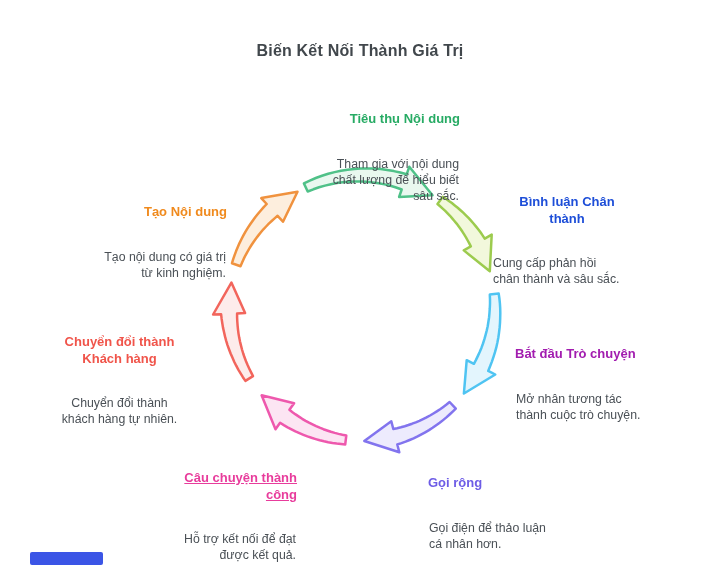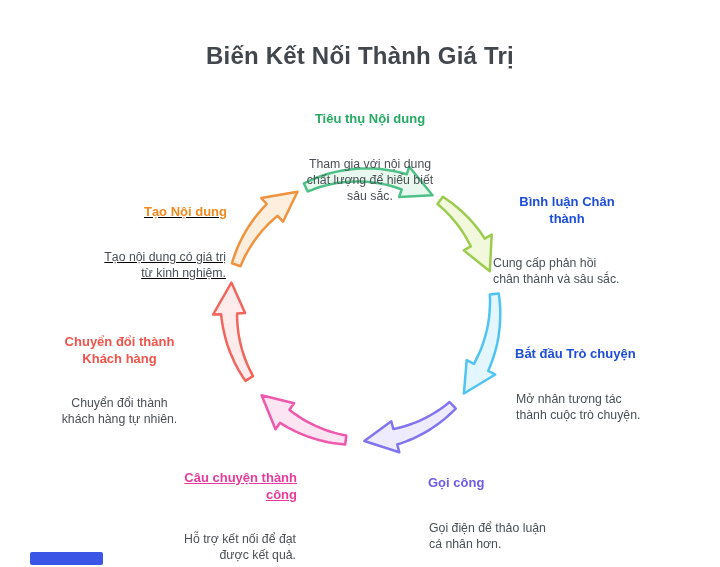--- a/index.html
+++ b/index.html
@@ -2,33 +2,33 @@
 <html><head>
 <meta charset="utf-8">
 <style>
   html,body{margin:0;padding:0;background:#ffffff;}
   #canvas{
     position:relative;width:720px;height:567px;background:#ffffff;overflow:hidden;
     font-family:"Liberation Sans","DejaVu Sans",sans-serif;
   }
   #diagram-title{
     position:absolute;top:42px;left:0;width:720px;margin:0;
-    text-align:center;font-size:24px;font-weight:bold;color:#41474c;letter-spacing:.2px;
+    text-align:center;font-size:16px;font-weight:bold;color:#41474c;letter-spacing:.2px;
   }
   #arrow-svg{position:absolute;left:0;top:0;pointer-events:none;}
   .node{position:absolute;white-space:pre-line;}
   .node-title{font-size:13px;font-weight:bold;line-height:1.28;margin:0 0 10px 0;}
   .node-desc{font-size:12.3px;line-height:1.3;color:#4a5056;margin:1px;}
-  #node-0{left:280px;top:93px;width:180px;text-align:center;}
+  #node-0{left:280px;top:93px;width:180px;text-align:right;}
   #node-1{left:492px;top:176px;width:150px;text-align:left;}
   #node-2{left:515px;top:328px;width:165px;text-align:left;}
   #node-3{left:428px;top:457px;width:170px;text-align:left;}
   #node-4{right:423px;top:452px;width:170px;text-align:right;}
   #node-5{right:513px;top:316px;width:175px;text-align:center;}
-  #node-6{right:493px;top:186px;width:180px;text-align:right;text-decoration:underline;}
+  #node-6{right:493px;top:186px;width:180px;text-align:right;}
   #cutoff-button{
     position:absolute;left:30px;top:552px;width:73px;height:13px;
     border-radius:2px;border:none;padding:0;cursor:pointer;
   }
 </style>
 </head>
 <body>
 
 <div id="canvas">
 
@@ -52,27 +52,27 @@
   </div>
 
   <div class="node" id="node-1">
     <p class="node-title" style="color: #1d4ed8; text-align: center;">Bình luận Chân
 thành</p>
     <p class="node-desc">Cung cấp phản hồi
 chân thành và sâu sắc.</p>
   </div>
 
   <div class="node" id="node-2">
-    <p class="node-title" style="color: #1d4ed8;">Bắt đầu Trò chuyện</p>
+    <p class="node-title" style="color: #a21caf;">Bắt đầu Trò chuyện</p>
     <p class="node-desc">Mở nhân tương tác
 thành cuộc trò chuyện.</p>
   </div>
 
   <div class="node" id="node-3">
-    <p class="node-title" style="color: rgb(109, 92, 230);">Gọi công</p>
+    <p class="node-title" style="color: rgb(109, 92, 230);">Gọi rộng</p>
     <p class="node-desc">Gọi điện để thảo luận
 cá nhân hơn.</p>
   </div>
 
   <div class="node" id="node-4">
     <p class="node-title" style="color: rgb(232, 60, 156); text-decoration: underline;">Câu chuyện thành
 công</p>
     <p class="node-desc">Hỗ trợ kết nối để đạt
 được kết quả.</p>
   </div>

